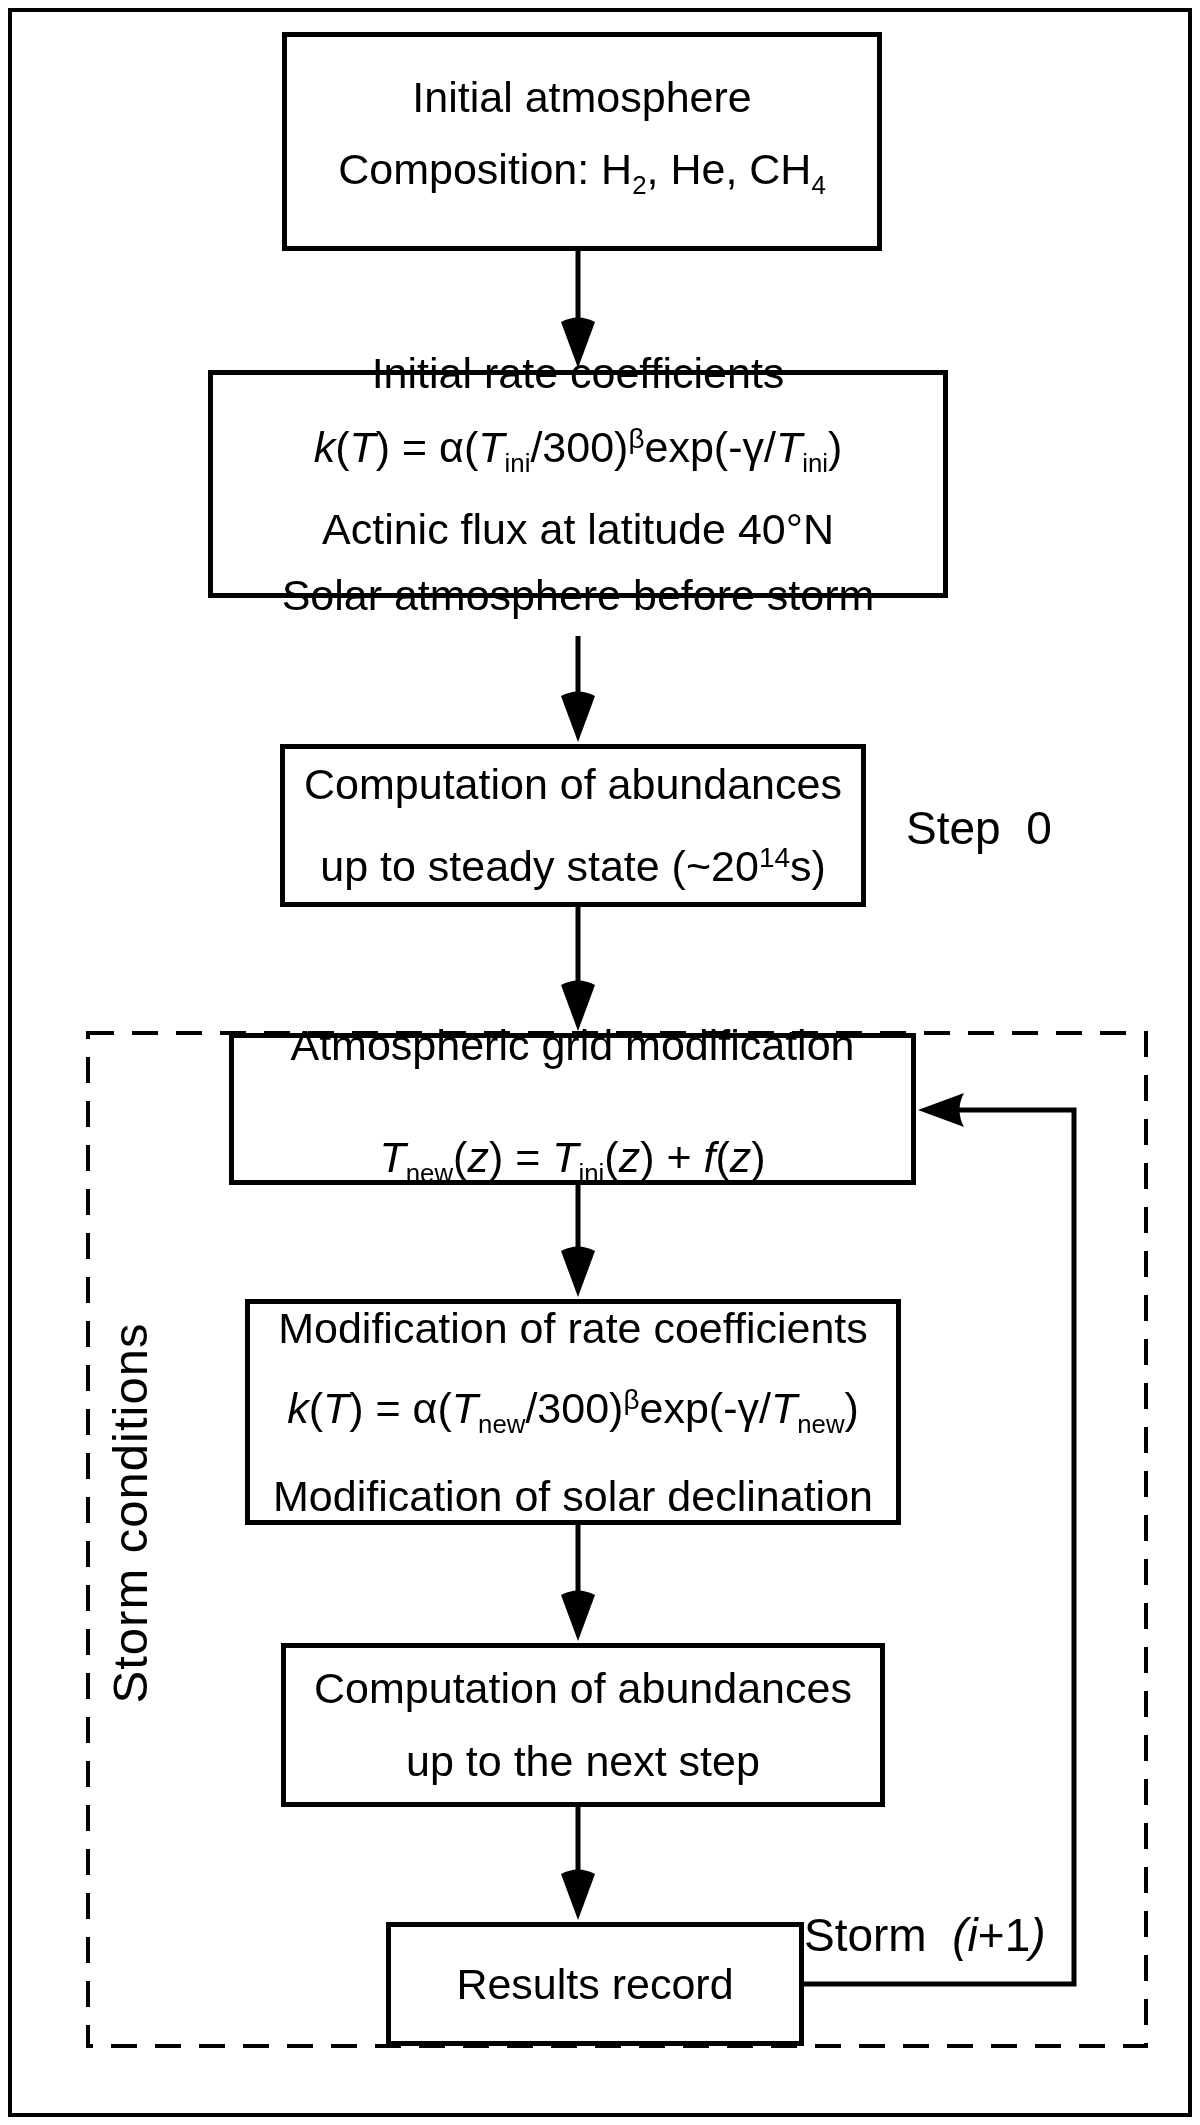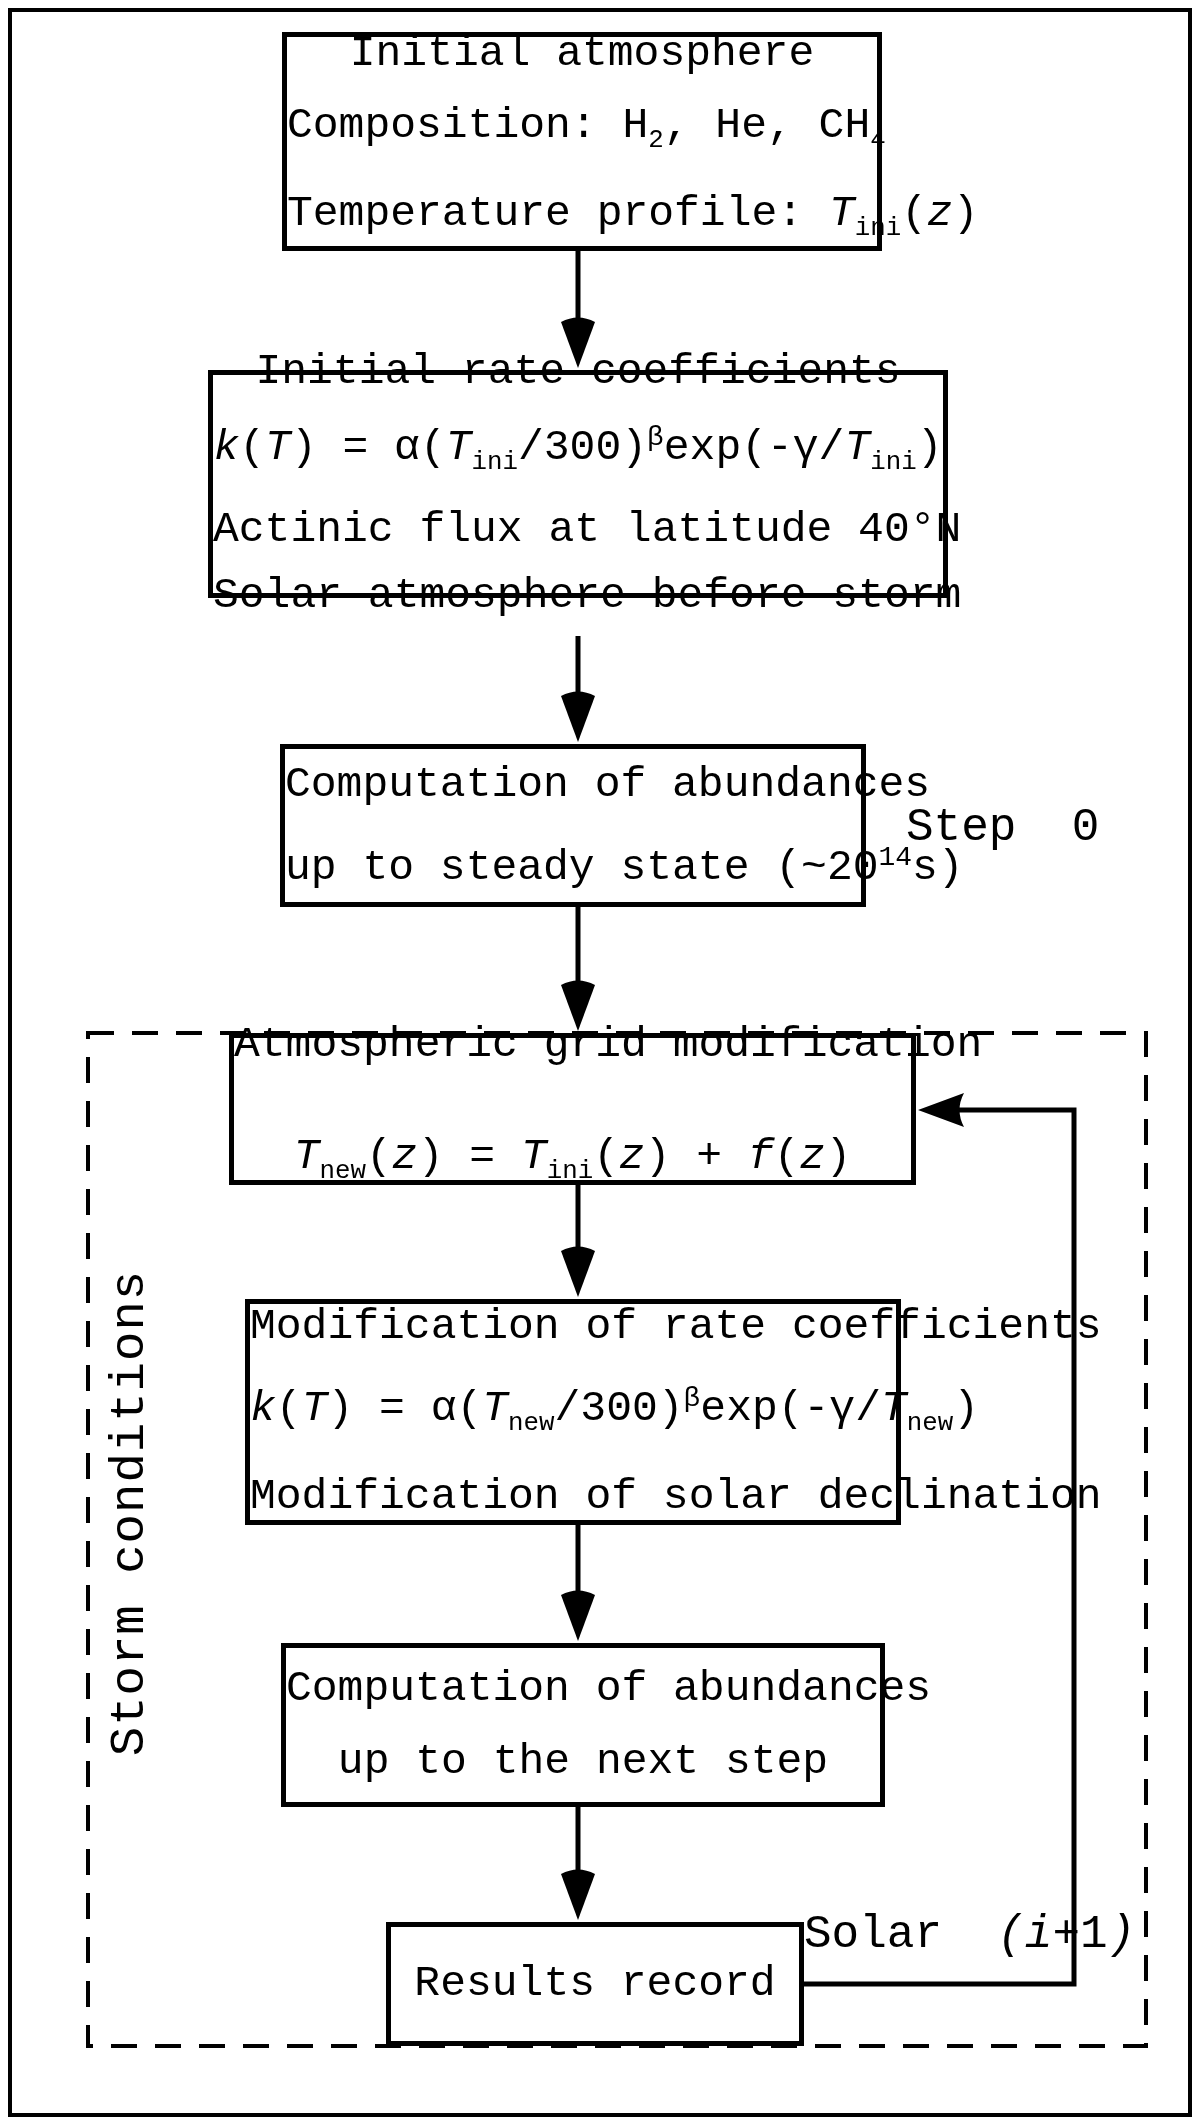--- a/index.html
+++ b/index.html
@@ -1,18 +1,18 @@
 <!DOCTYPE html>
 <html><head>
 <meta charset="utf-8">
 <style>
   html,body{margin:0;padding:0;background:#ffffff;}
   .canvas{
     position:relative;width:1200px;height:2125px;background:#ffffff;
-    font-family:Liberation Mono, monospace;color:#000;overflow:hidden;
+    font-family:Liberation Sans, sans-serif;color:#000;overflow:hidden;
   }
   .frame{
     position:absolute;left:8px;top:8px;width:1184px;height:2109px;
     border:4px solid #000;box-sizing:border-box;
   }
   svg.wires{position:absolute;left:0;top:0;}
   .box{
     position:absolute;background:#fff;border:5px solid #000;box-sizing:border-box;
     display:flex;flex-direction:column;justify-content:center;
     text-align:center;font-size:43px;
@@ -76,21 +76,20 @@
       <path d="M771 1984 L1074 1984 L1074 1110 L952 1110" fill="none" stroke="#000" stroke-width="5"></path>
       <path d="M918 1110 L964 1093 Q955 1110 964 1127 Z" fill="#000"></path>
     </g>
   </svg>
 
   <div class="frame"></div>
 
   <div class="box" id="b1">
       <div class="line"><span>Initial atmosphere</span></div>
       <div class="line"><span>Composition: H</span><span class="s-sub">2</span><span>, He, CH</span><span class="s-sub">4</span></div>
-      <div class="line"><span>Temperature profile: </span><span class="s-i">T</span><span class="s-sub">ini</span><span>(</span><span class="s-i">z</span><span>)</span></div>
     </div>
 
   <div class="box" id="b2">
       <div class="line"><span>Initial rate coefficients</span></div>
       <div class="line"><span class="s-i">k</span><span>(</span><span class="s-i">T</span><span>) = α(</span><span class="s-i">T</span><span class="s-sub">ini</span><span>/300)</span><span class="s-sup">β</span><span>exp(-γ/</span><span class="s-i">T</span><span class="s-sub">ini</span><span>)</span></div>
       <div class="line"><span>Actinic flux at latitude 40°N</span></div>
       <div class="line"><span>Solar atmosphere before storm</span></div>
     </div>
 
   <div class="box" id="b3">
@@ -113,17 +112,17 @@
       <div class="line"><span>Computation of abundances</span></div>
       <div class="line"><span>up to the next step</span></div>
     </div>
 
   <div class="box" id="b7">
       <div class="line"><span>Results record</span></div>
     </div>
 
   <div class="label" id="step0">Step  0</div>
 
-  <div class="label" id="stepN"><div class="line"><span>Solar  </span><span class="s-i">(i</span><span>+1</span><span class="s-i">)</span></div></div>
+  <div class="label" id="stepN"><div class="line"><span>Storm  </span><span class="s-i">(i</span><span>+1</span><span class="s-i">)</span></div></div>
 
   <div class="label storm" id="storm">Storm conditions</div>
 
 </div>
 
 </body></html>

